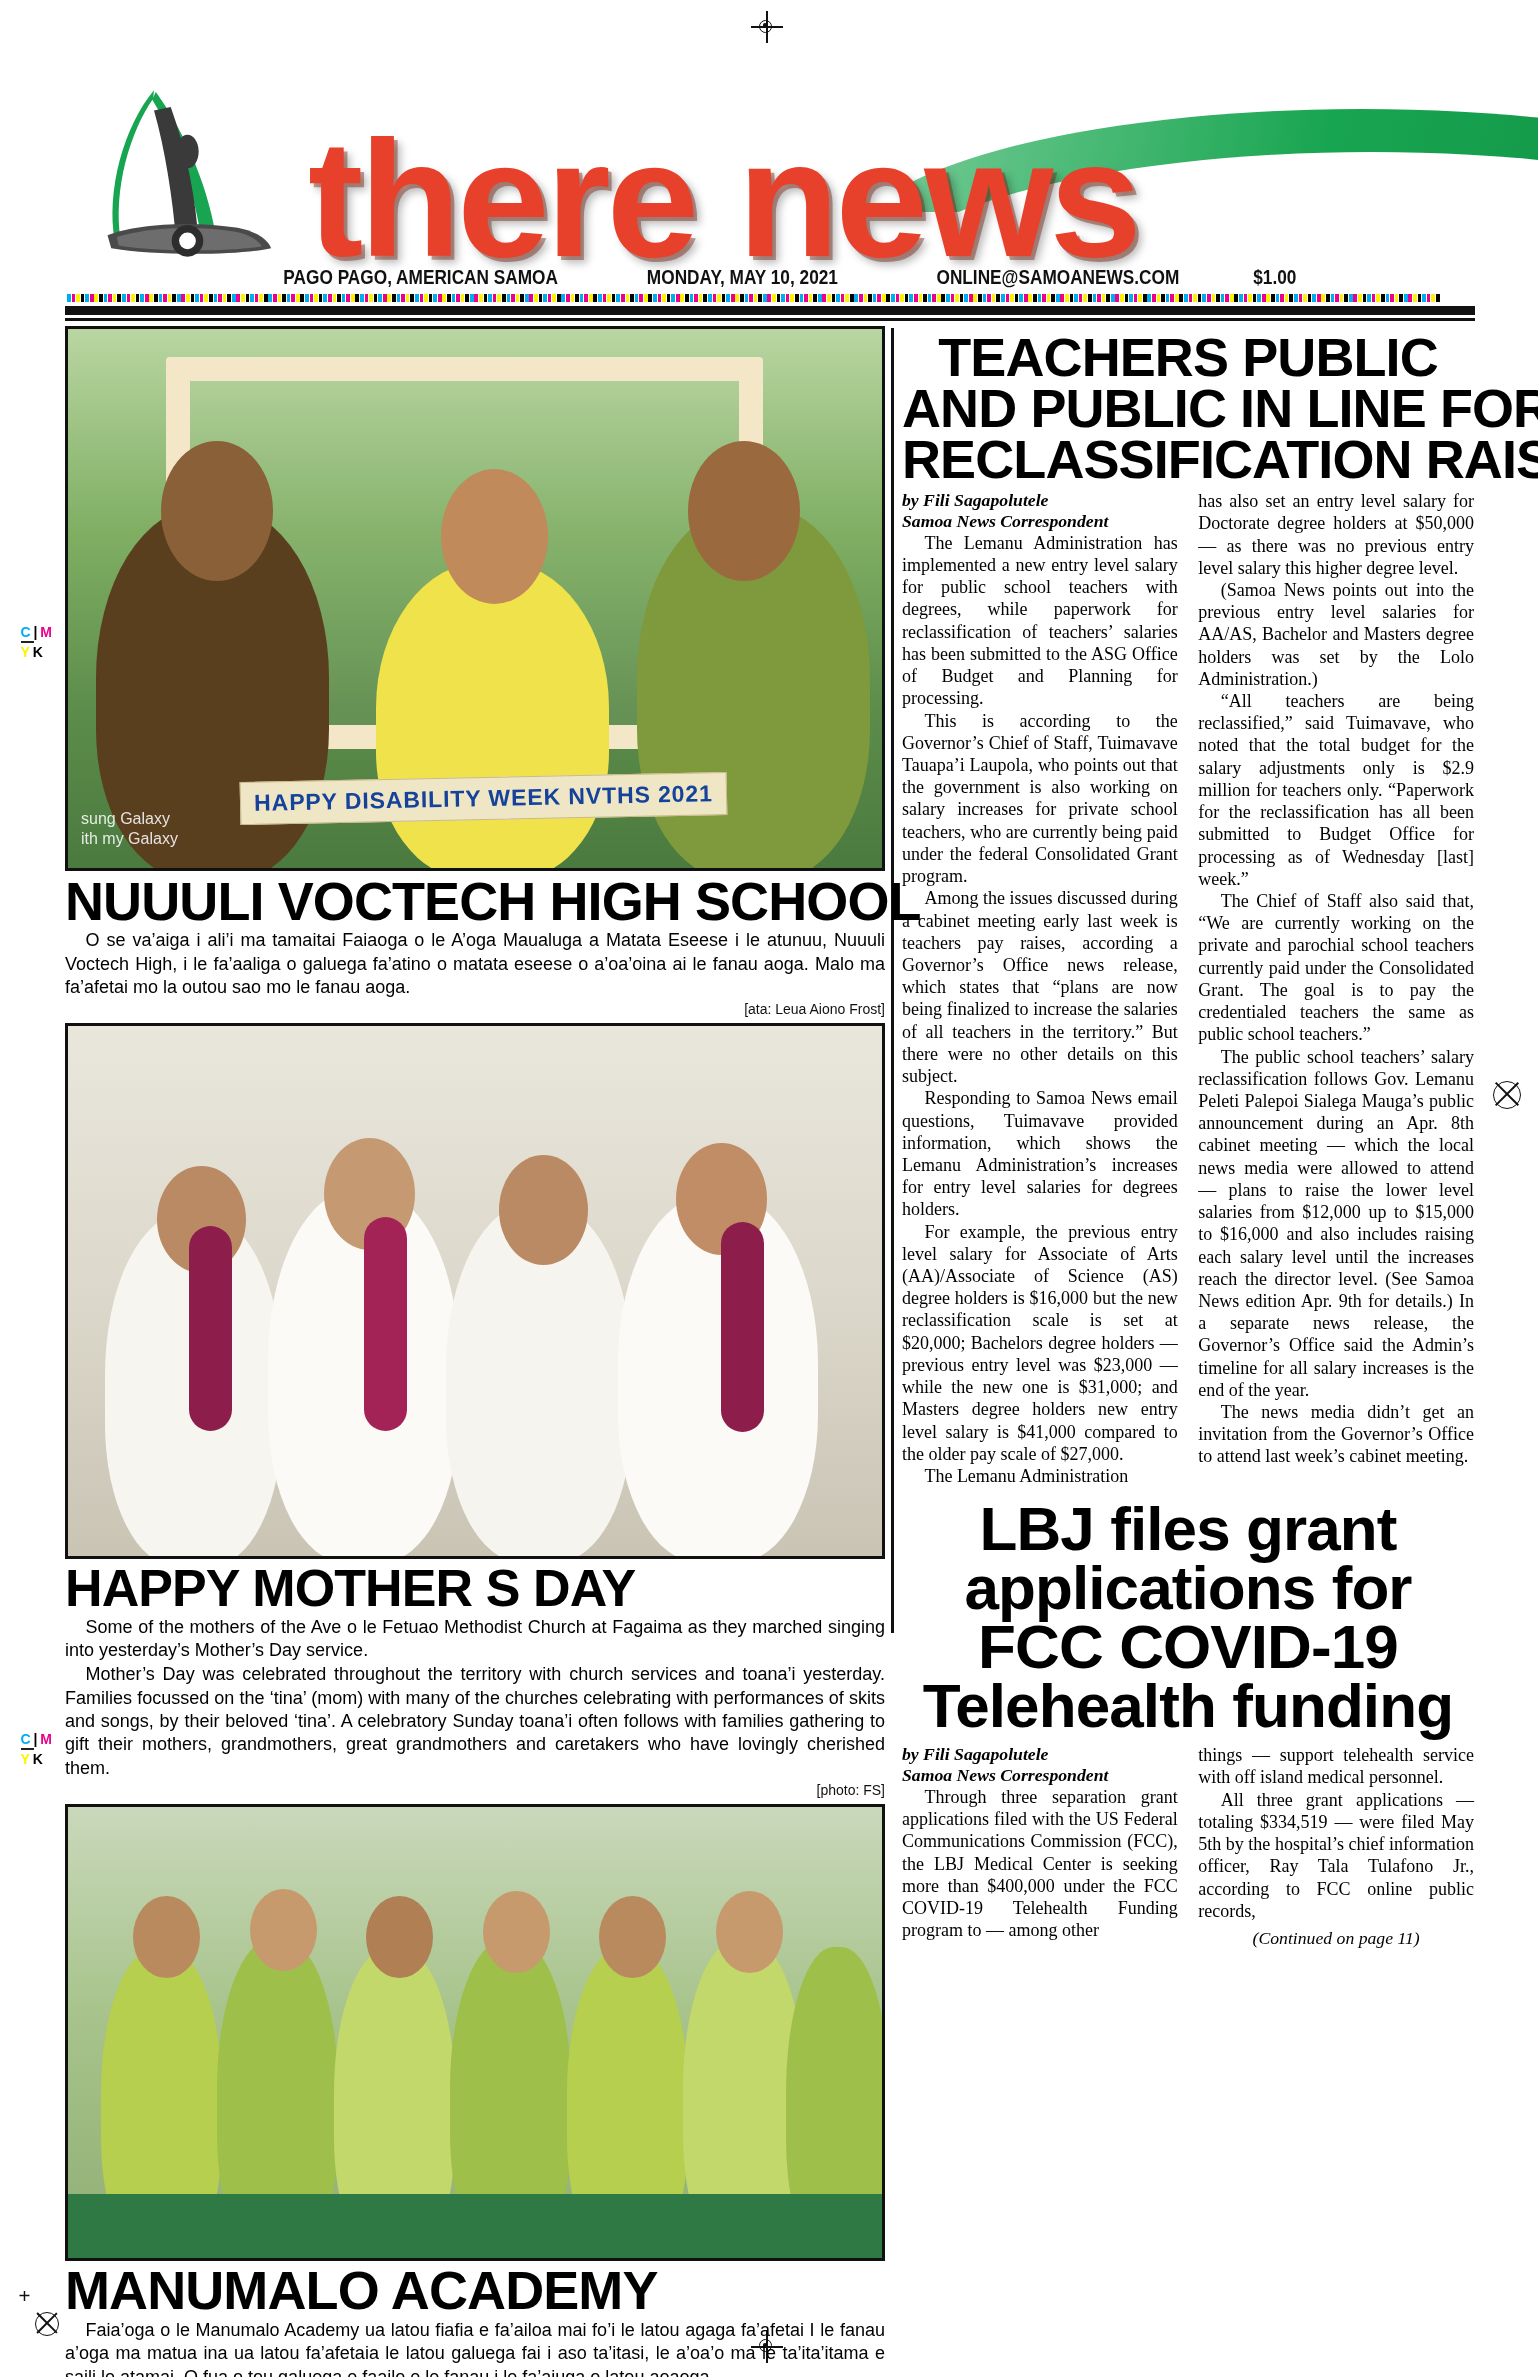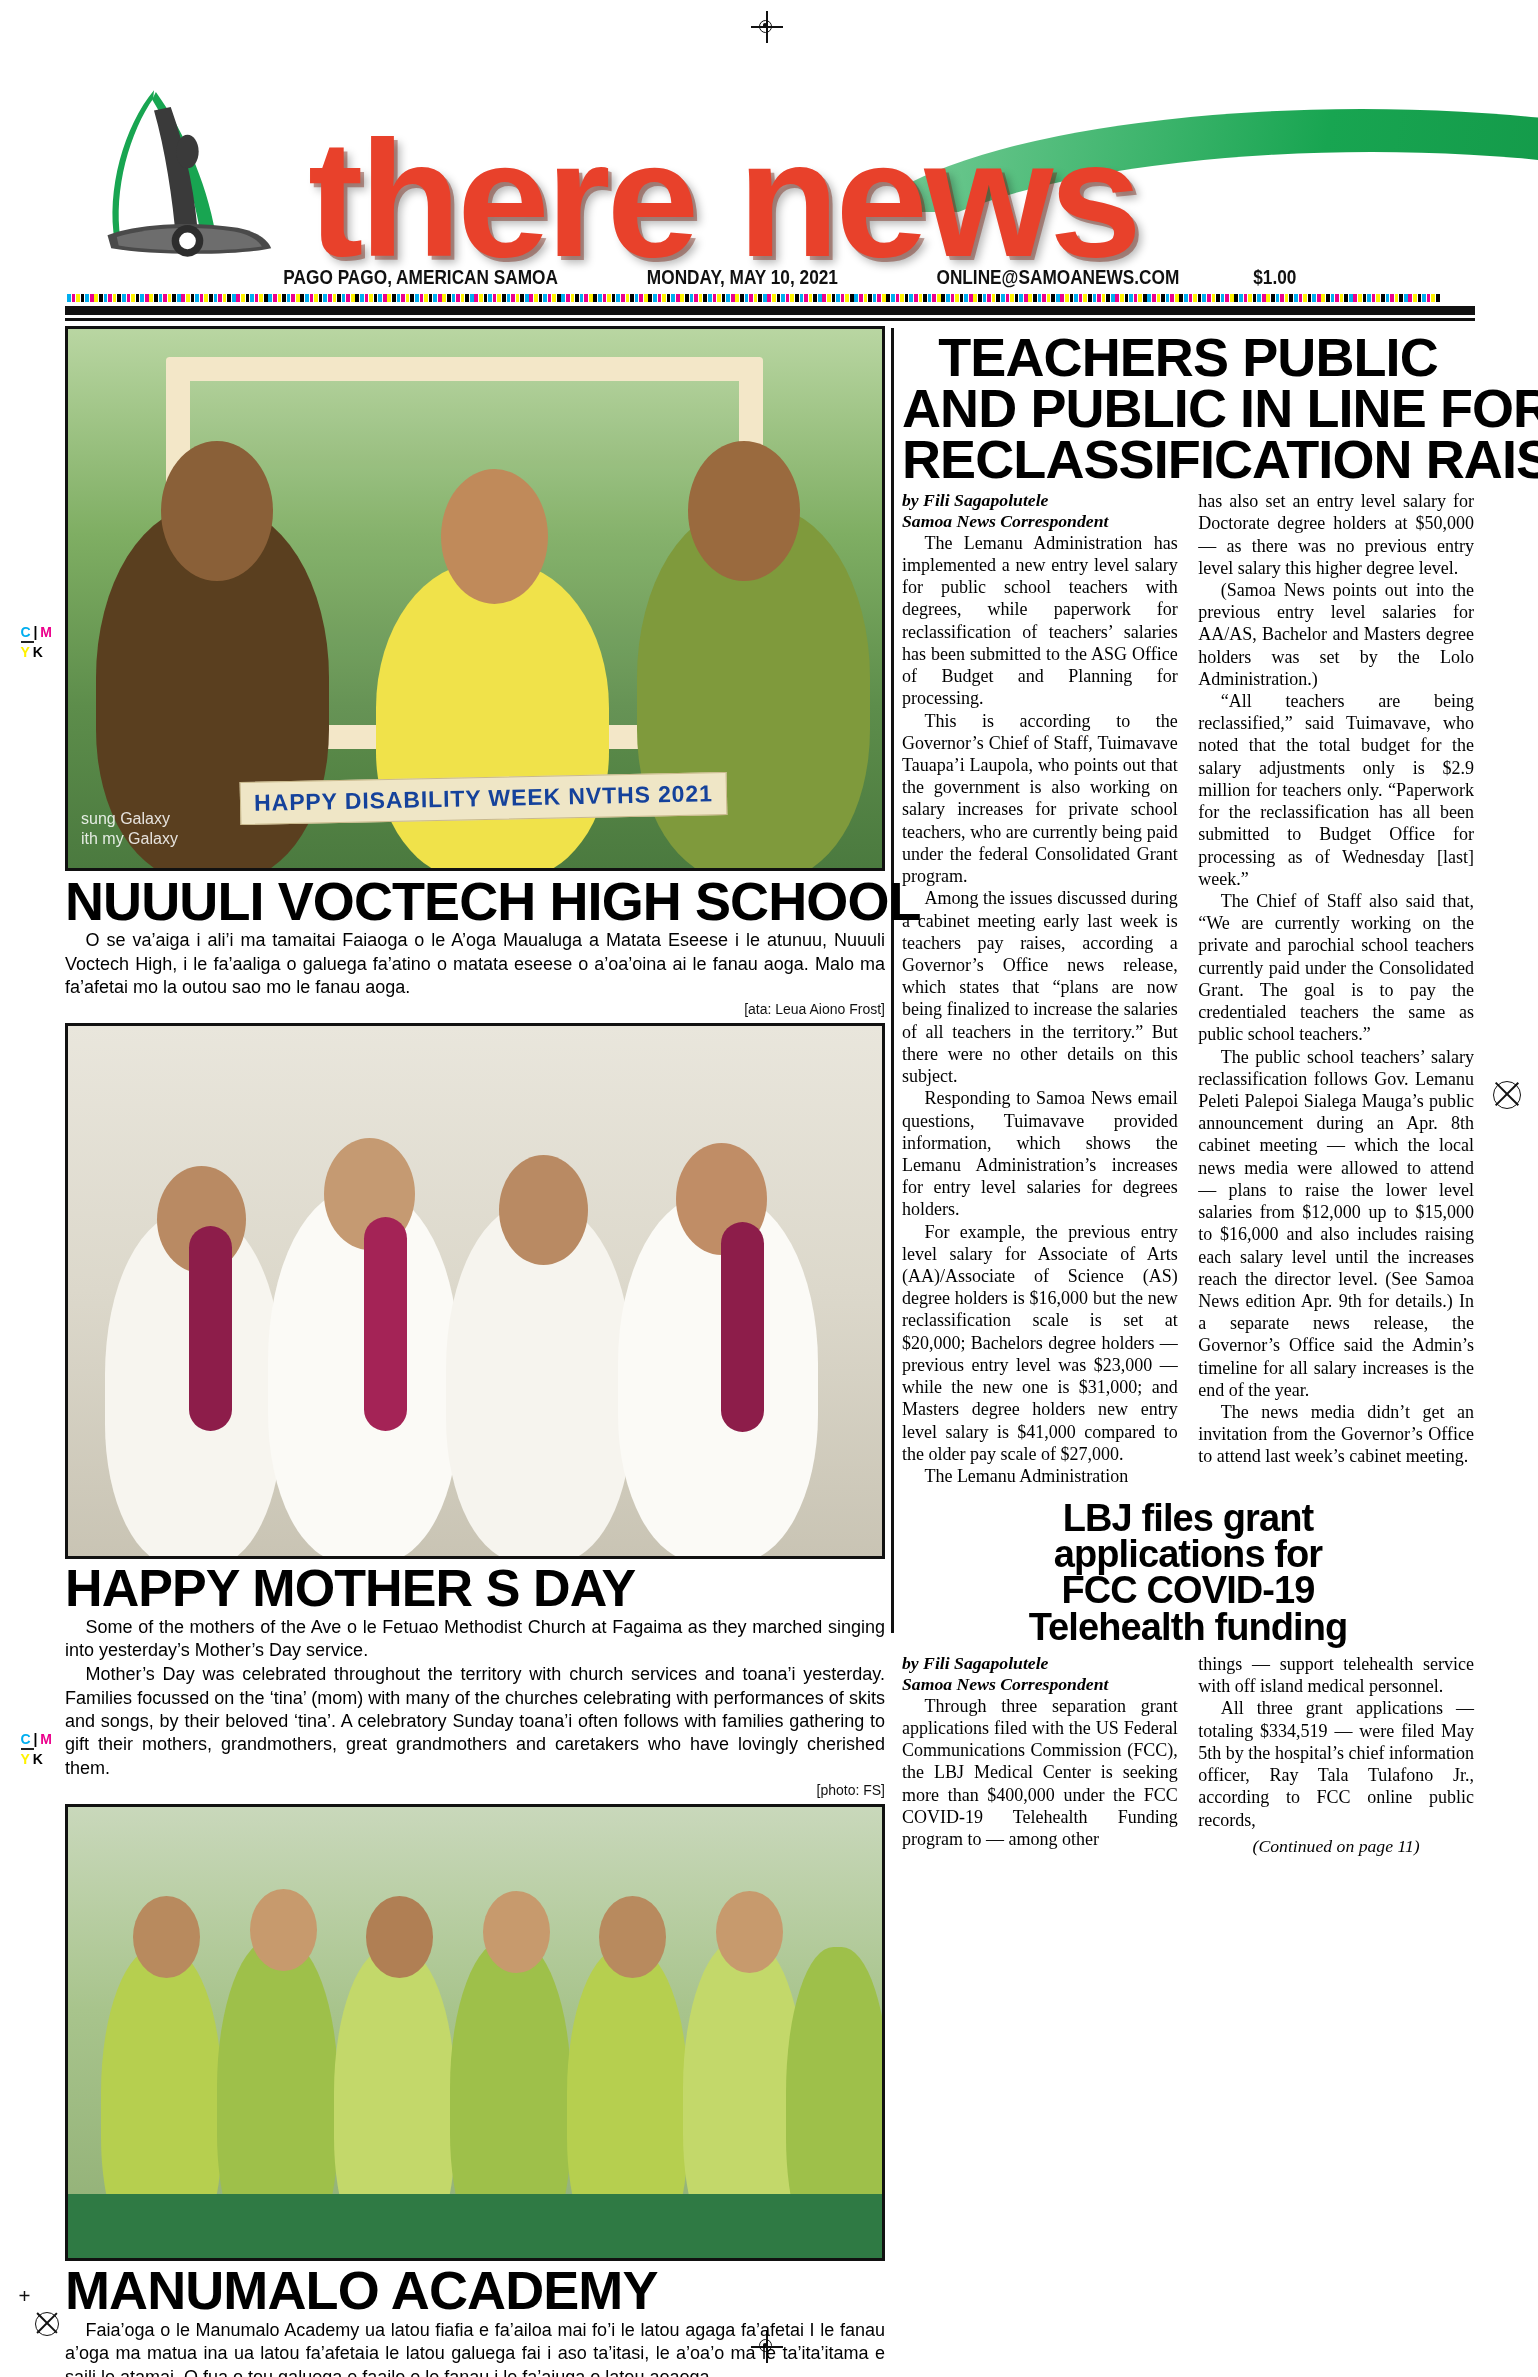--- a/index.html
+++ b/index.html
@@ -206,21 +206,21 @@
   .story-head {
     font-family: "Liberation Sans", sans-serif;
     font-weight: bold;
     color: #000;
     text-align: center;
     line-height: 0.95;
     letter-spacing: -0.9px;
   }
   .story-head.h1 { font-size: 54px; padding: 7.5px 0 1.9px 0; }
   .story-head.h1 .line { display: block; white-space: nowrap; }
-  .story-head.h2 { font-size: 38px; padding: 13px 0 5.6px 0; }
+  .story-head.h2 { font-size: 62px; padding: 13px 0 5.6px 0; }
   .story-head.h2 .line { display: block; white-space: nowrap; }
 
   .byline {
     font-family: "Liberation Serif", serif;
     font-weight: bold; font-style: italic;
     font-size: 17.7px; line-height: 1.18; color: #000;
   }
   .story-cols {
     display: flex; gap: 20.5px; margin-top: 2.8px;
   }

